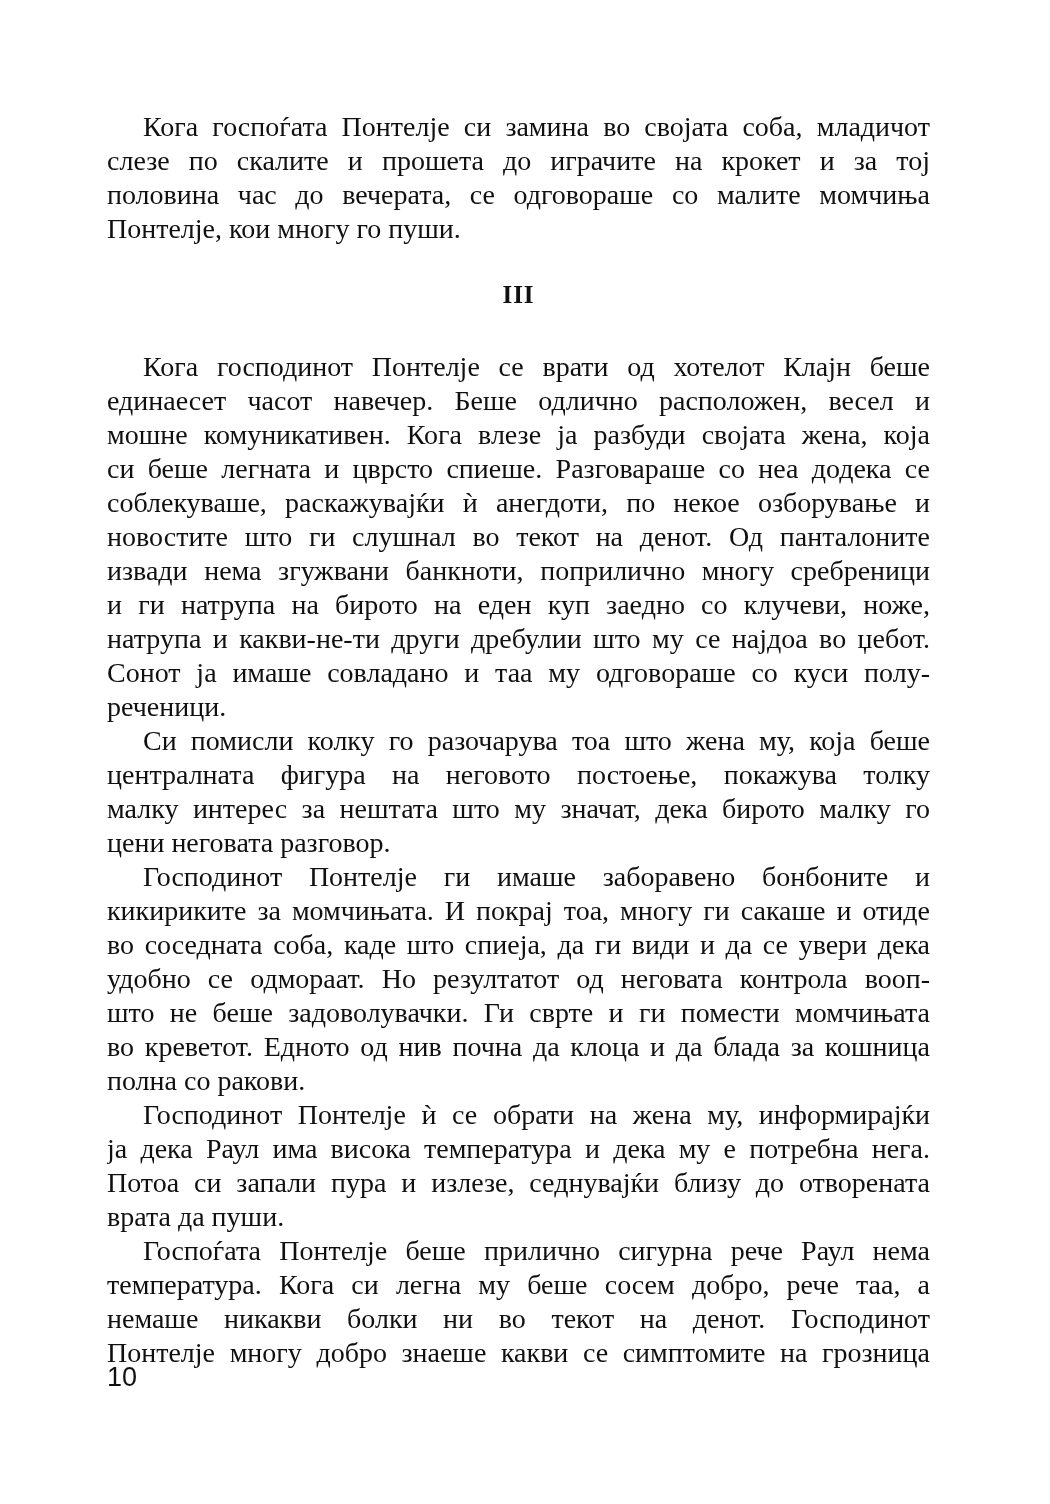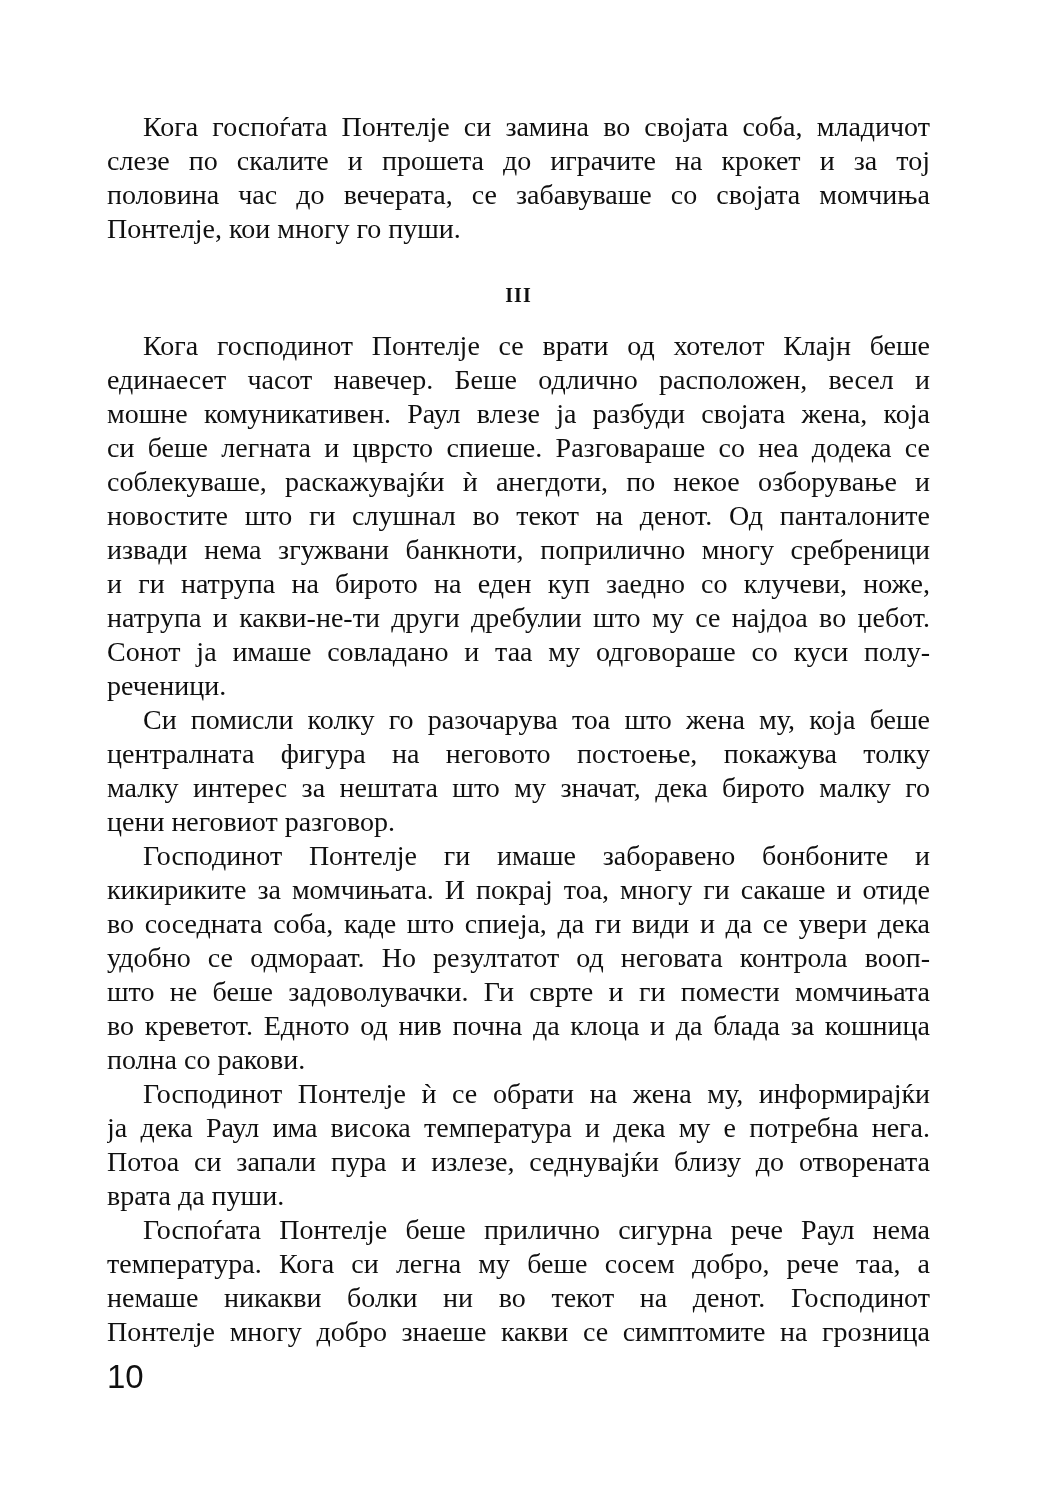--- a/index.html
+++ b/index.html
@@ -38,70 +38,70 @@
   }
   .line.indent {
     text-indent: 36px;
   }
   .line.end {
     text-align-last: left;
   }
   .heading {
     height: 40px;
     line-height: 40px;
-    margin: 29px 0 14px 0;
-    font-size: 20px;
+    margin: 29px 0 35px 0;
+    font-size: 25px;
     font-weight: bold;
     text-align: center;
     letter-spacing: 1px;
   }
   .folio {
     position: absolute;
     left: 107px;
     top: 1362px;
     font-family: "Liberation Sans", "DejaVu Sans", sans-serif;
-    font-size: 33px;
+    font-size: 27px;
     line-height: 30px;
     color: #101010;
   }
 </style>
 </head>
 <body>
 
 <div class="page">
   <div class="text-block">
 
     <div class="para">
       <div class="line indent">Кога госпоѓата Понтелје си замина во својата соба, младичот</div>
       <div class="line">слезе по скалите и прошета до играчите на крокет и за тој</div>
-      <div class="line">половина час до вечерата, се забавуваше со својата момчиња</div>
+      <div class="line">половина час до вечерата, се одговораше со малите момчиња</div>
       <div class="line end">Понтелје, кои многу го пуши.</div>
     </div>
 
     <div class="heading">III</div>
 
     <div class="para">
       <div class="line indent">Кога господинот Понтелје се врати од хотелот Клајн беше</div>
       <div class="line">единаесет часот навечер. Беше одлично расположен, весел и</div>
-      <div class="line">мошне комуникативен. Раул влезе ја разбуди својата жена, која</div>
+      <div class="line">мошне комуникативен. Кога влезе ја разбуди својата жена, која</div>
       <div class="line">си беше легната и цврсто спиеше. Разговараше со неа додека се</div>
       <div class="line">соблекуваше, раскажувајќи ѝ анегдоти, по некое озборување и</div>
       <div class="line">новостите што ги слушнал во текот на денот. Од панталоните</div>
       <div class="line">извади нема згужвани банкноти, поприлично многу сребреници</div>
       <div class="line">и ги натрупа на бирото на еден куп заедно со клучеви, ноже,</div>
       <div class="line">натрупа и какви-не-ти други дребулии што му се најдоа во џебот.</div>
       <div class="line">Сонот ја имаше совладано и таа му одговораше со куси полу-</div>
       <div class="line end">реченици.</div>
     </div>
 
     <div class="para">
       <div class="line indent">Си помисли колку го разочарува тоа што жена му, која беше</div>
       <div class="line">централната фигура на неговото постоење, покажува толку</div>
       <div class="line">малку интерес за нештата што му значат, дека бирото малку го</div>
-      <div class="line end">цени неговиот разговор.</div>
+      <div class="line end">цени неговата разговор.</div>
     </div>
 
     <div class="para">
       <div class="line indent">Господинот Понтелје ги имаше заборавено бонбоните и</div>
       <div class="line">кикириките за момчињата. И покрај тоа, многу ги сакаше и отиде</div>
       <div class="line">во соседната соба, каде што спиеја, да ги види и да се увери дека</div>
       <div class="line">удобно се одмораат. Но резултатот од неговата контрола вооп-</div>
       <div class="line">што не беше задоволувачки. Ги сврте и ги помести момчињата</div>
       <div class="line">во креветот. Едното од нив почна да клоца и да блада за кошница</div>
       <div class="line end">полна со ракови.</div>

